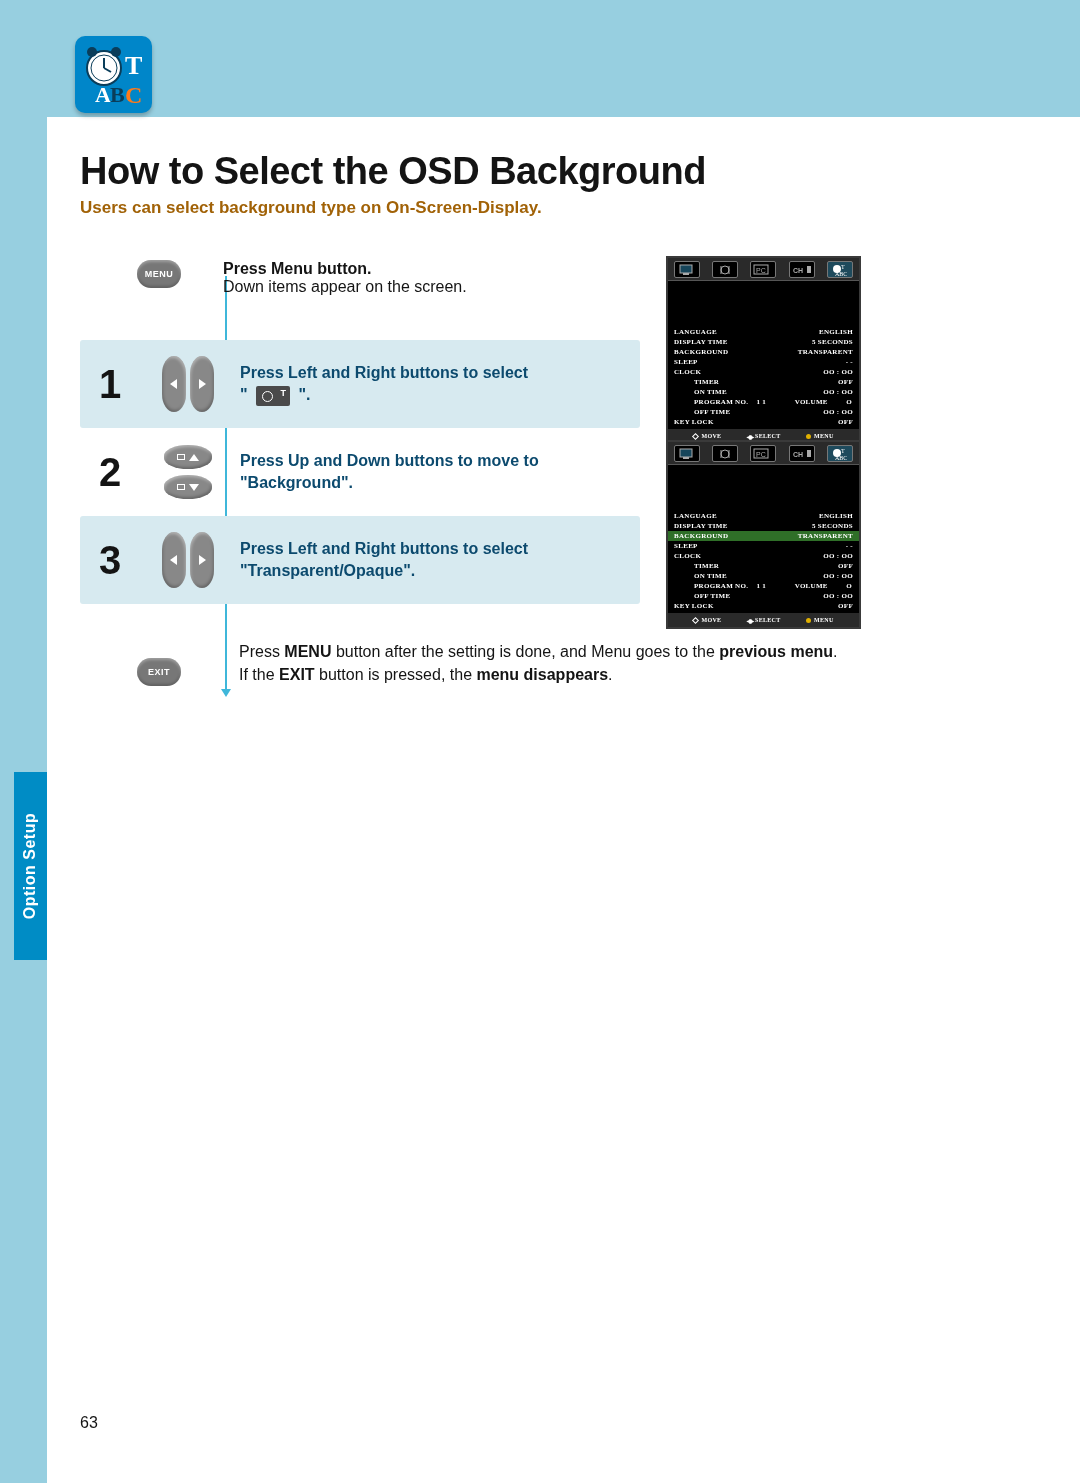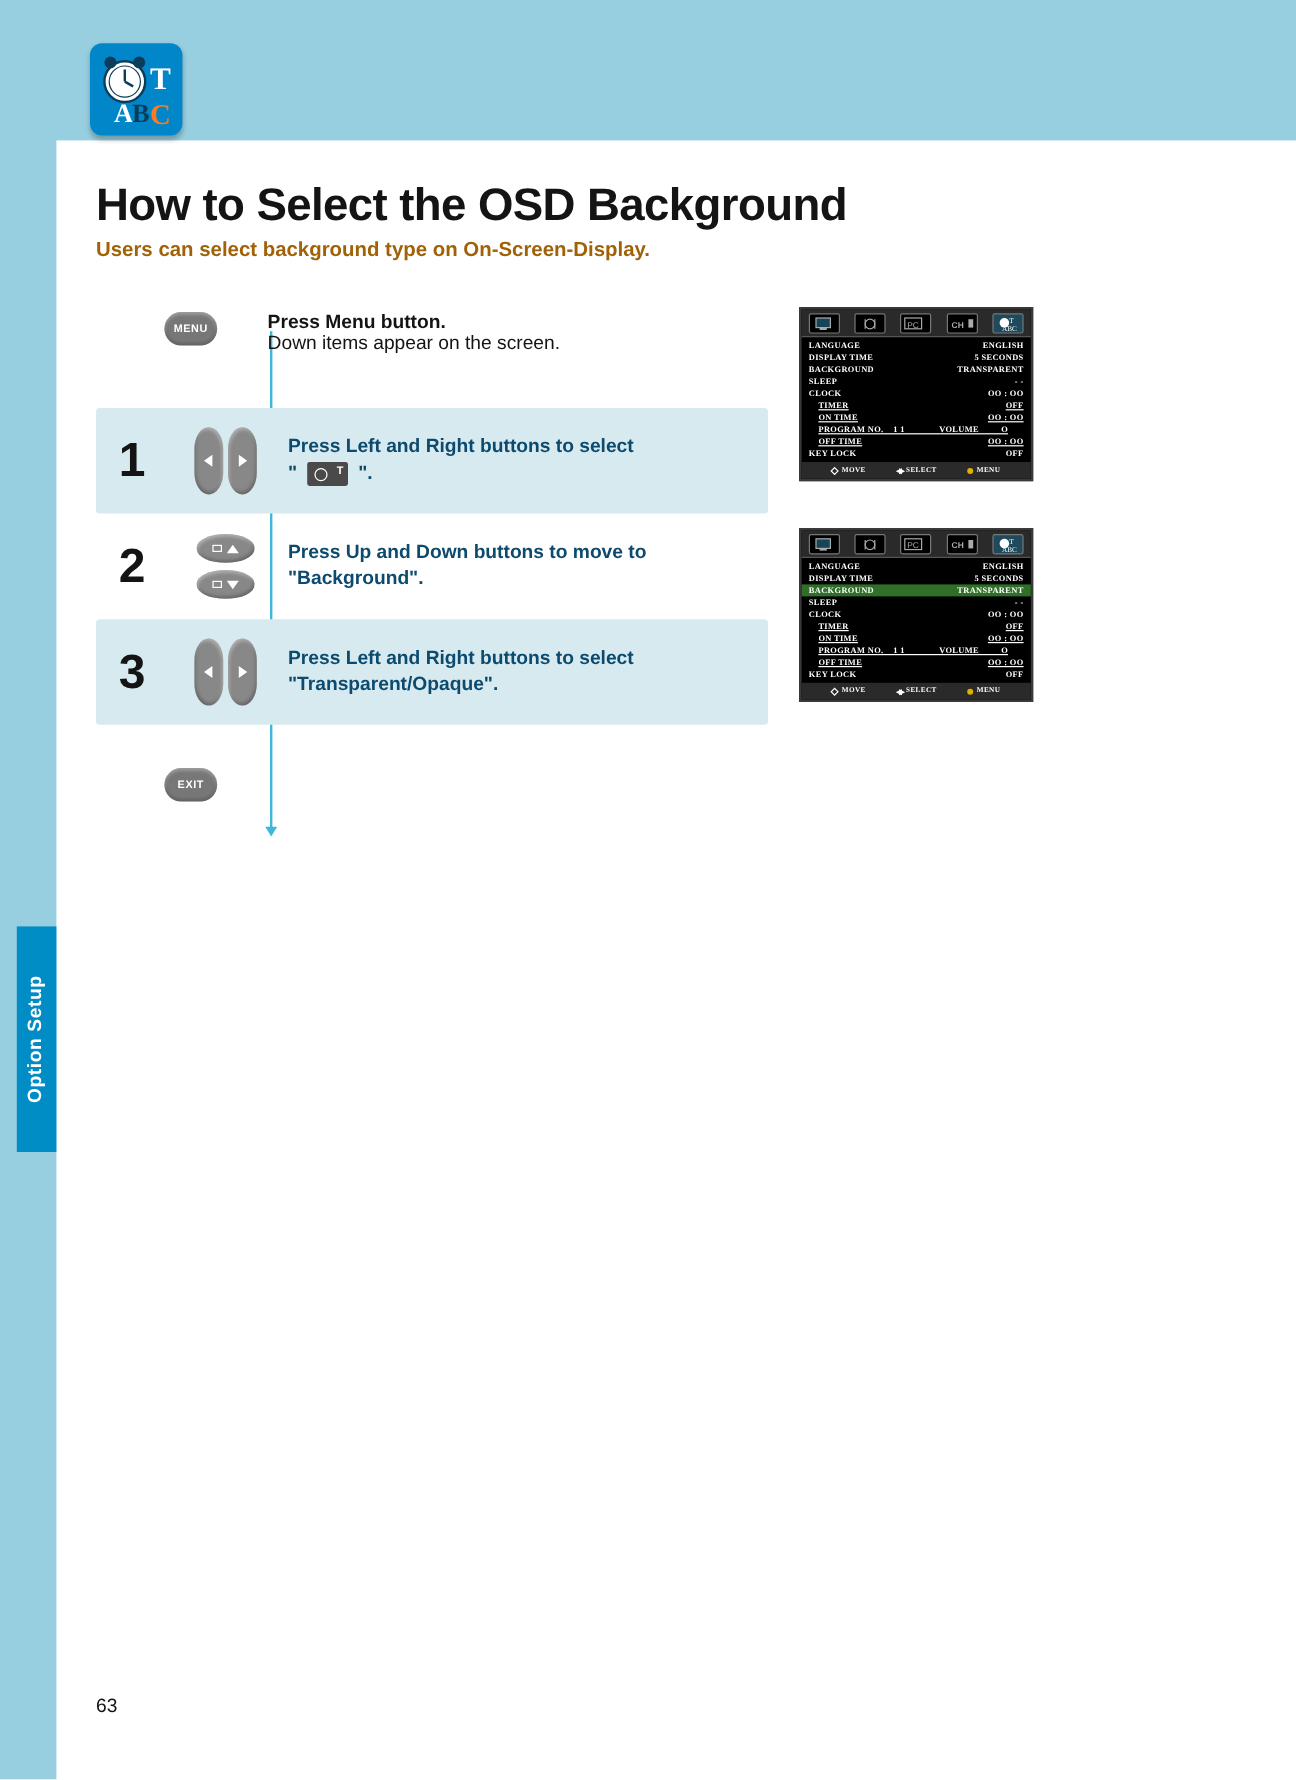--- a/index.html
+++ b/index.html
@@ -101,23 +101,23 @@
 
   
   .osd {
     position:absolute; width:195px; background:#000; border:2px solid #3a3a3a;
     font-family: "Times New Roman", serif; color:#fff;
   }
   .osd1 { left:666px; top:256px;} .osd2 { left:666px; top:440px;}
   .osd .tabbar { height:23px; background:#2a2a2a; display:flex; align-items:center; justify-content:space-around; border-bottom:1px solid #555;}
   .osd .tab { width:26px; height:17px; background:#000; border:1px solid #777; border-radius:2px; display:flex; align-items:center; justify-content:center;}
   .osd .tab.sel{ background:#1e4a5c;}
-  .osd .rows { padding:2px 0;}
+  .osd .rows { padding:2px 0;margin-top:44px;}
   .osd .row { display:flex; justify-content:space-between; font-size:7px; letter-spacing:0.3px; padding:1px 6px; font-weight:700;}
-  .osd .row.sub { padding-left:14px;text-decoration:underline;}
+  .osd .row.sub { padding-left:26px;}
   .osd .row.hl { background:#2f6f28; color:#fff;}
   .osd .footer {
     height:14px; background:#2a2a2a; display:flex; align-items:center; justify-content:space-evenly;
     font-size:6px; font-weight:700; letter-spacing:0.3px;
   }
   .osd .footer .fi { display:flex; align-items:center; gap:3px;}
   .osd .footer .dia{ width:5px;height:5px;border:1px solid #fff; transform:rotate(45deg);}
   .osd .footer .lr { letter-spacing:-2px;}
   .osd .footer .dot{ width:5px;height:5px;border-radius:50%;background:#e0b000;}
   .tab svg{display:block;}
@@ -217,20 +217,24 @@
               <div class="tri"></div>
             </div>
         </div>
       </div>
       <div class="step-text">Press Left and Right buttons to select "Transparent/Opaque".</div>
     </div>
   </div>
 
   <div class="exit-block">
     <div class="pill-button">EXIT</div>
+    <div class="exit-text">
+      <span>Press </span><b>MENU</b><span> button after the setting is done, and Menu goes to the </span><b>previous menu</b><span>.</span><br>
+      <span>If the </span><b>EXIT</b><span> button is pressed, the </span><b>menu disappears</b><span>.</span>
+    </div>
   </div>
 
   <div class="osd osd1">
     <div class="tabbar">
       <div class="tab">
           <svg width="16" height="11">
             <rect x="1" y="1" width="12" height="8" fill="#16455a" stroke="#aaa"></rect>
             <rect x="4" y="9" width="6" height="2" fill="#aaa"></rect>
           </svg>
         </div>

